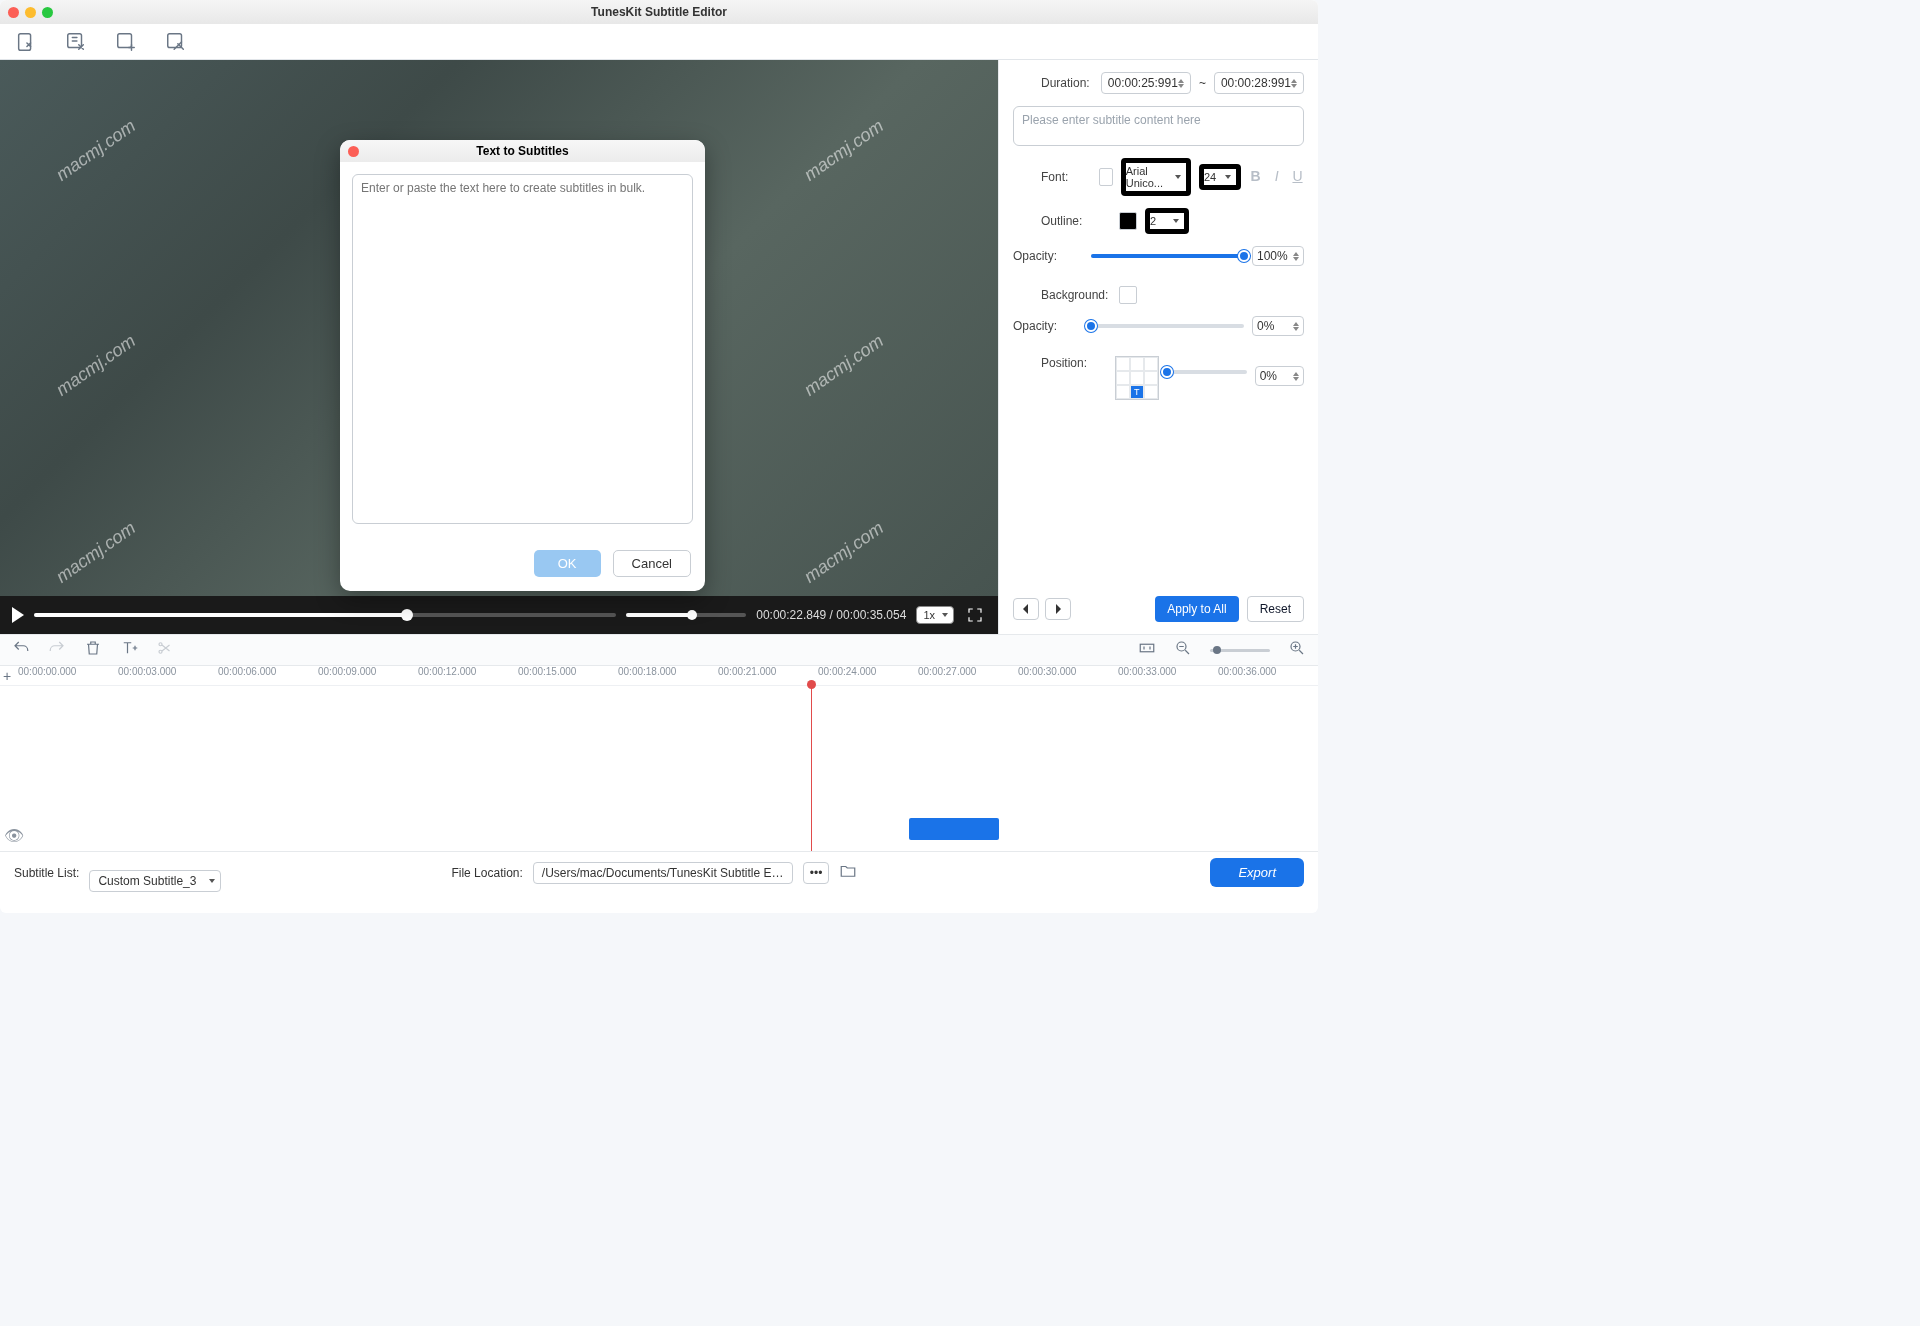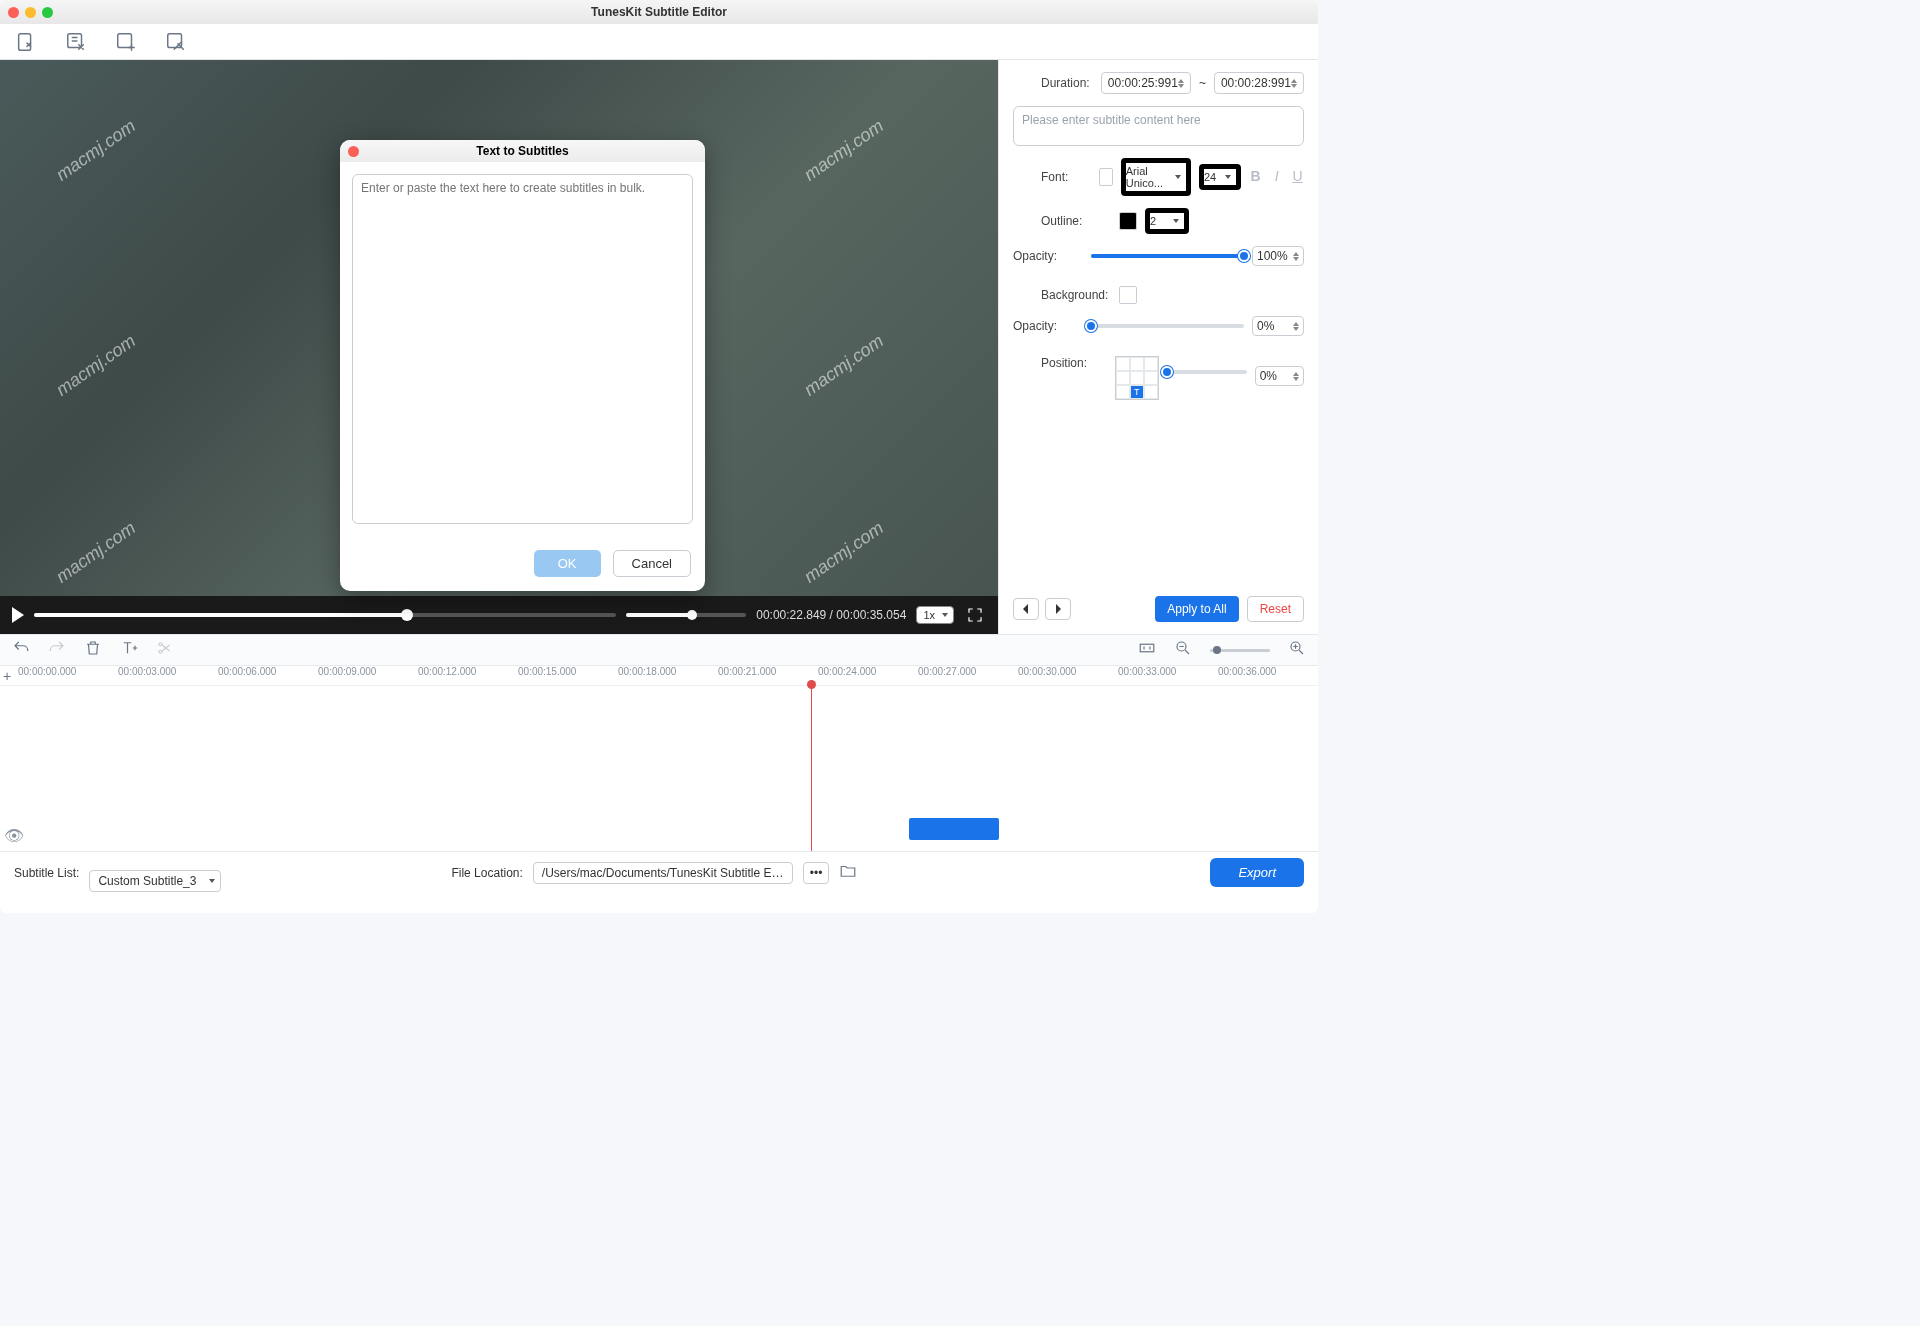--- a/index.html
+++ b/index.html
@@ -58,21 +58,21 @@
 .sld-knob{position:absolute;top:50%;transform:translate(-50%,-50%);width:12px;height:12px;border-radius:50%;background:#1a73e8;border:2px solid #fff;box-shadow:0 0 0 1px #1a73e8;}
 .pct-box{border:1px solid #c9ced4;border-radius:4px;padding:2px 4px;font-size:12px;width:52px;display:flex;align-items:center;justify-content:space-between;}
 .pos-grid{display:grid;grid-template-columns:repeat(3,14px);grid-template-rows:repeat(3,14px);gap:0;border:1px solid #c9ced4;}
 .pos-cell{border:1px solid #e6e9ec;}
 .pos-cell.act{background:#1a73e8;color:#fff;font-size:9px;display:flex;align-items:center;justify-content:center;}
 .panel-bottom{margin-top:auto;display:flex;align-items:center;justify-content:space-between;gap:24px;}
 .nav-btns{display:flex;gap:6px;}
 .nav-btn{width:26px;height:22px;border:1px solid #c9ced4;border-radius:4px;display:flex;align-items:center;justify-content:center;}
 .nav-btn svg{width:12px;height:12px;fill:#333;}
 .btn-primary{background:#1a73e8;color:#fff;border:none;border-radius:4px;padding:5px 12px;font-size:12px;cursor:pointer;}
-.btn-outline{background:#fff;color:#ef4444;border:1px solid #c9ced4;border-radius:4px;padding:5px 12px;font-size:12px;cursor:pointer;}
+.btn-outline{background:#fff;color:#0f172a;border:1px solid #c9ced4;border-radius:4px;padding:5px 12px;font-size:12px;cursor:pointer;}
 
 
 .tl-tools{height:32px;display:flex;align-items:center;justify-content:space-between;padding:0 12px;border-top:1px solid #e6e9ec;border-bottom:1px solid #e6e9ec;background:#fafbfc;color:#6a7685;}
 .tl-left,.tl-right{display:flex;align-items:center;gap:18px;}
 .tl-btn svg{width:18px;height:18px;stroke:#6a7685;fill:none;stroke-width:1.6;}
 .zoom-track{width:60px;height:3px;background:#c9ced4;border-radius:2px;position:relative;}
 .zoom-knob{position:absolute;left:12%;top:50%;transform:translate(-50%,-50%);width:8px;height:8px;border-radius:50%;background:#6a7685;}
 
 .timeline{position:relative;height:185px;background:#fff;overflow:hidden;}
 .ruler{height:20px;display:flex;position:relative;font-size:10px;color:#8a939e;border-bottom:1px solid #eef0f3;padding-left:18px;}

